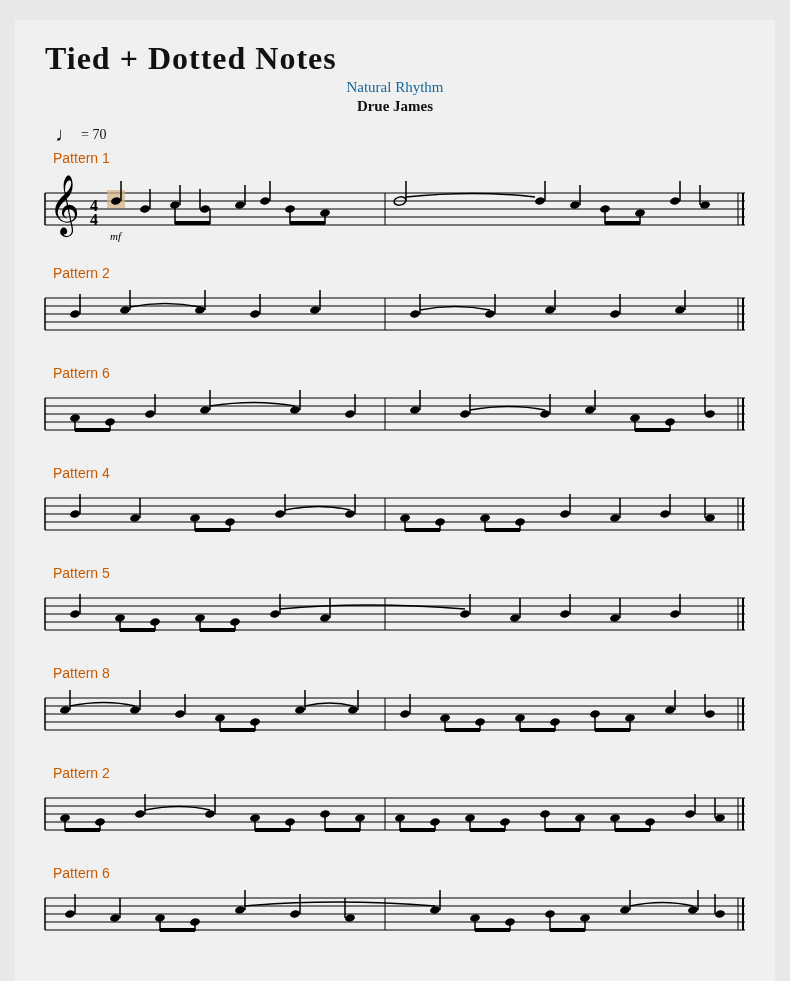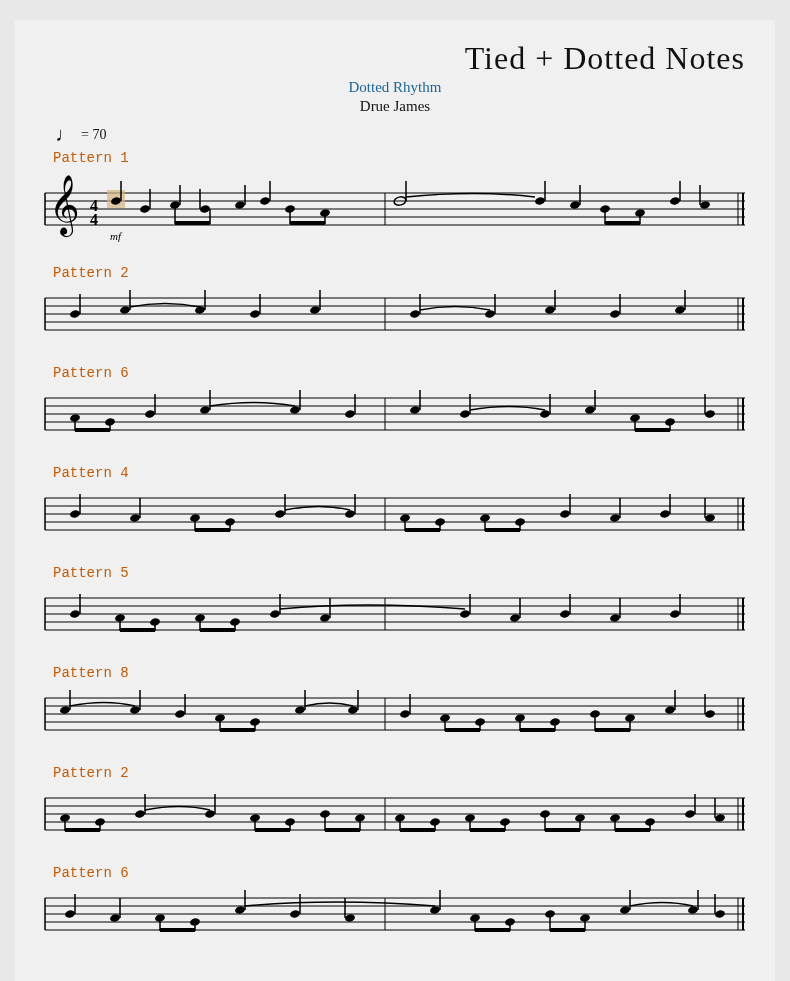--- a/index.html
+++ b/index.html
@@ -11,56 +11,56 @@
       display: flex;
       justify-content: center;
       padding: 20px 0;
     }
     .page {
       background: #f0f0f0;
       width: 760px;
       padding: 20px 30px;
     }
     .title {
-      text-align: right;
+      text-align: left;
       font-size: 32px;
-      font-weight: normal;
+      font-weight: bold;
       letter-spacing: 1px;
       margin-bottom: 2px;
       color: #111;
     }
     .subtitle {
       text-align: center;
       font-size: 15px;
       color: #1a6699;
       margin-bottom: 2px;
     }
     .composer {
       text-align: center;
       font-size: 15px;
-      font-weight: normal;
+      font-weight: bold;
       color: #111;
       margin-bottom: 8px;
     }
     .tempo {
       font-size: 14px;
       color: #111;
       margin-bottom: 4px;
       margin-left: 10px;
       display: flex;
       align-items: center;
       gap: 6px;
     }
 
     .pattern-label {
       font-size: 14px;
       color: #c85a00;
       margin-bottom: 2px;
       margin-left: 8px;
-      font-family: Liberation Mono, monospace;
+      font-family: Liberation Sans, sans-serif;
     }
 
     .staff-container {
       position: relative;
       margin-bottom: 18px;
     }
 
     svg.staff-svg {
       width: 100%;
       height: 60px;
@@ -69,21 +69,21 @@
 
     .first-staff svg.staff-svg {
       height: 75px;
     }
   </style>
 </head>
 <body>
 
 <div class="page">
   <div class="title">Tied + Dotted Notes</div>
-  <div class="subtitle">Dotted Rhythm</div>
+  <div class="subtitle">Natural Rhythm</div>
   <div class="composer">Drue James</div>
 
   <div class="tempo">
     <span style="font-size:20px;">♩</span>
     <span>= 70</span>
   </div>
 
   <div class="staff-container first-staff">
     <div class="pattern-label">Pattern 1</div>
     <svg class="staff-svg" viewBox="0 0 700 75" xmlns="http://www.w3.org/2000/svg">

